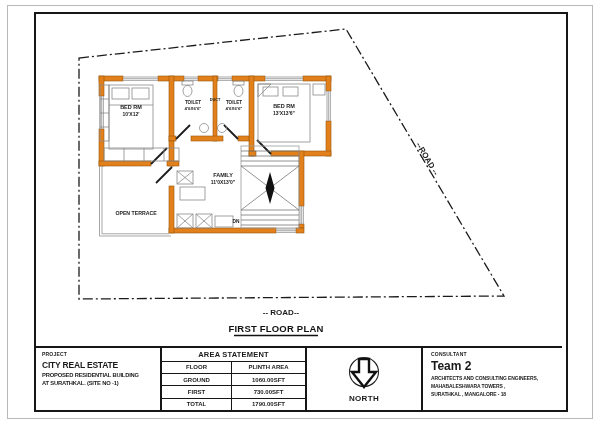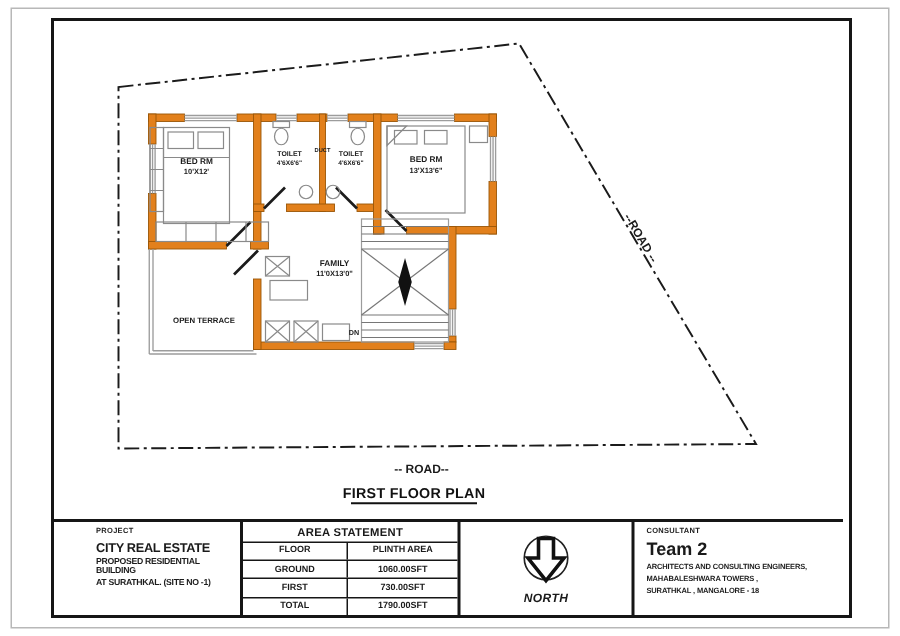--- a/index.html
+++ b/index.html
@@ -5,35 +5,35 @@
   html,body{margin:0;padding:0;background:#ffffff;}
   .sheet{position:relative;width:600px;height:424px;background:#fff;overflow:hidden;
          font-family:"Liberation Sans",sans-serif;color:#1a1a1a;}
   .outer-frame{position:absolute;left:7px;top:5px;right:7px;bottom:5px;border:1px solid #b8b8b8;}
   .inner-frame{position:absolute;left:34px;top:12px;width:530px;height:396px;border:2px solid #161616;background:#fff;}
   .plan-area{position:absolute;left:0;top:0;width:526px;height:330px;}
   .plan-area svg{display:block;font-family:"Liberation Sans",sans-serif;font-weight:700;}
 
   .title-block{position:absolute;left:0;bottom:0;width:526px;height:62px;border-top:2px solid #161616;display:flex;background:#fff;}
   .tb-cell{box-sizing:border-box;height:100%;}
-  .tb-project{width:124px;padding:3px 0 0 28px;}
+  .tb-project{width:124px;padding:3px 0 0 6px;}
   .tb-label{font-size:5px;font-weight:700;letter-spacing:.2px;color:#222;}
   .tb-project-name{font-size:8.5px;font-weight:700;margin-top:3px;letter-spacing:-.2px;}
   .tb-project-line{font-size:5.8px;font-weight:700;margin-top:2px;letter-spacing:-.2px;color:#1c1c1c;}
 
   .tb-table{width:147px;border-left:2px solid #161616;border-right:2px solid #161616;display:flex;flex-direction:column;}
   .tb-table .t-title{flex:1.1;border-bottom:1.5px solid #161616;display:flex;align-items:center;justify-content:center;
                      font-size:7.5px;font-weight:700;letter-spacing:.2px;}
   .t-row{flex:1;display:flex;border-bottom:1.5px solid #161616;}
   .t-row:last-child{border-bottom:none;}
   .t-row .c1{width:69px;border-right:1.5px solid #161616;display:flex;align-items:center;justify-content:center;
              font-size:6px;font-weight:700;}
   .t-row .c2{flex:1;display:flex;align-items:center;justify-content:center;font-size:6px;font-weight:700;}
 
-  .tb-north{flex:1;display:flex;flex-direction:column;align-items:center;justify-content:center;font-style:italic;}
+  .tb-north{flex:1;display:flex;flex-direction:column;align-items:center;justify-content:center;}
   .tb-north-label{font-size:8px;font-weight:700;margin-top:1px;letter-spacing:.3px;}
 
   .tb-consultant{width:141px;border-left:2px solid #161616;padding:3px 0 0 8px;}
   .tb-consultant-name{font-size:12px;font-weight:700;margin-top:2px;}
   .tb-consultant-line{font-size:5px;font-weight:700;margin-top:2px;color:#1c1c1c;letter-spacing:-.1px;}
 </style>
 </head>
 <body>
 
 <div class="sheet">

